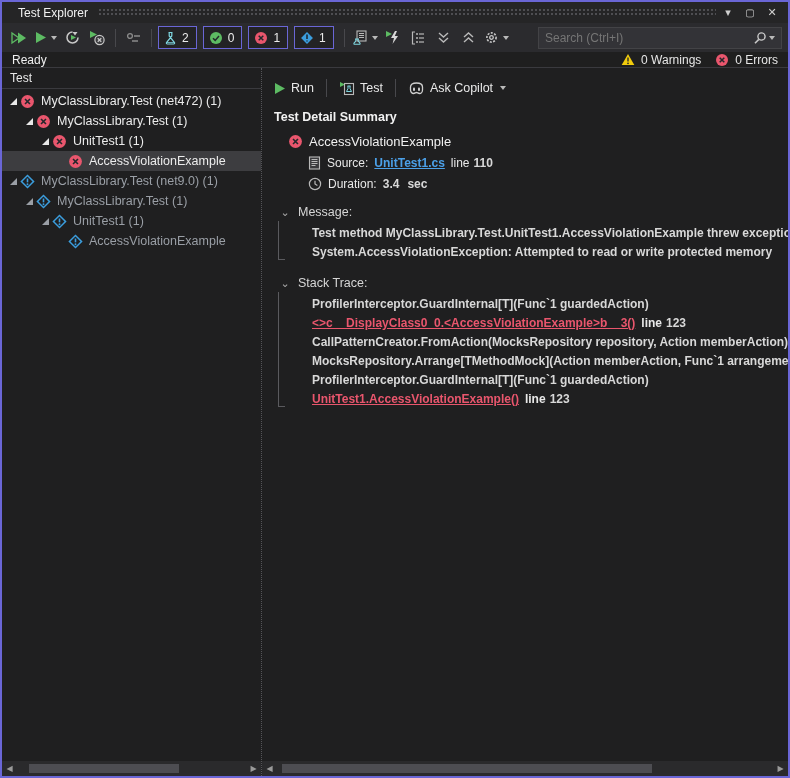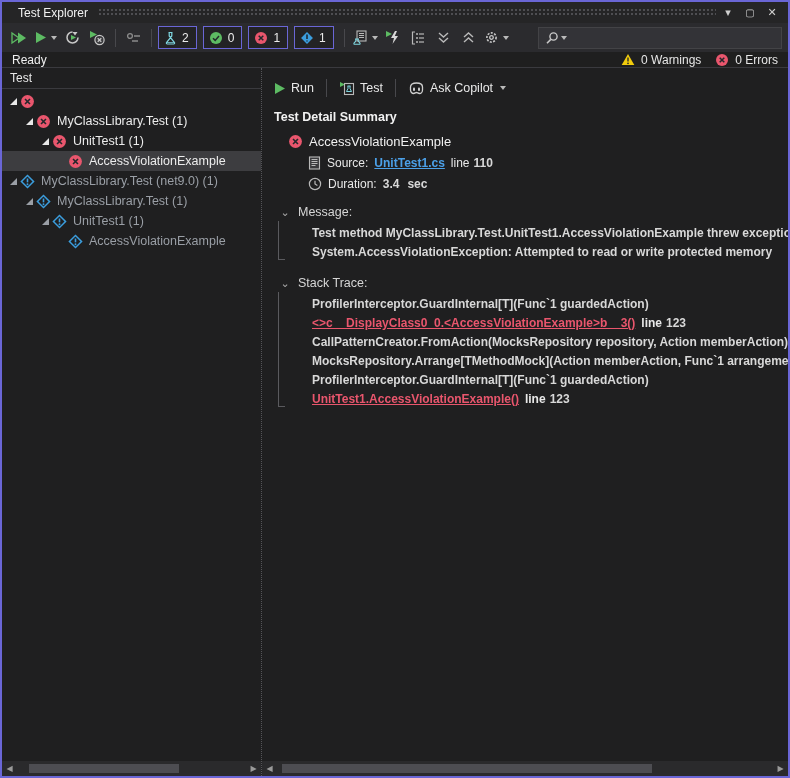--- a/index.html
+++ b/index.html
@@ -175,20 +175,21 @@
       </svg>
     </div>
     <div class="tool">
       <svg width="15" height="15" viewBox="0 0 15 15">
         <circle cx="7.5" cy="7.5" r="4.6" fill="none" stroke="#c8c8c8" stroke-width="1.6" stroke-dasharray="2 1.4"></circle>
         <circle cx="7.5" cy="7.5" r="1.8" fill="none" stroke="#c8c8c8" stroke-width="1.3"></circle>
       </svg>
       <span class="caret"></span>
     </div>
     <div class="searchbox">
+      <input type="text" placeholder="Search (Ctrl+I)" style="">
       <svg width="14" height="14" viewBox="0 0 14 14">
         <circle cx="8.5" cy="5.5" r="3.6" fill="none" stroke="#c8c8c8" stroke-width="1.4"></circle>
         <path d="M5.8 8.4 L2 12.2" stroke="#c8c8c8" stroke-width="1.6"></path>
       </svg>
       <span class="caret"></span>
     </div>
   </div>
 
   <div class="statusrow">
     <span style="color:#f0f0f0;">Ready</span>
@@ -221,20 +222,21 @@
               <svg width="9" height="9" viewBox="0 0 9 9">
                 <path d="M8 1 L8 8 L1 8 Z" fill="#e8e8e8"></path>
               </svg>
             </span>
             <span class="t-icon">
               <svg width="15" height="15" viewBox="0 0 14 14">
                 <circle cx="7" cy="7" r="6" fill="#e9566d"></circle>
                 <path d="M4.7 4.7 L9.3 9.3 M9.3 4.7 L4.7 9.3" stroke="#23272b" stroke-width="1.5"></path>
               </svg>
             </span>
+            <span class="tree-label">MyClassLibrary.Test (net472) (1)</span>
           </div>
           <div class="tree-row" style="padding-left: 20px;">
             <span class="expander">
               <svg width="9" height="9" viewBox="0 0 9 9">
                 <path d="M8 1 L8 8 L1 8 Z" fill="#e8e8e8"></path>
               </svg>
             </span>
             <span class="t-icon">
               <svg width="15" height="15" viewBox="0 0 14 14">
                 <circle cx="7" cy="7" r="6" fill="#e9566d"></circle>

